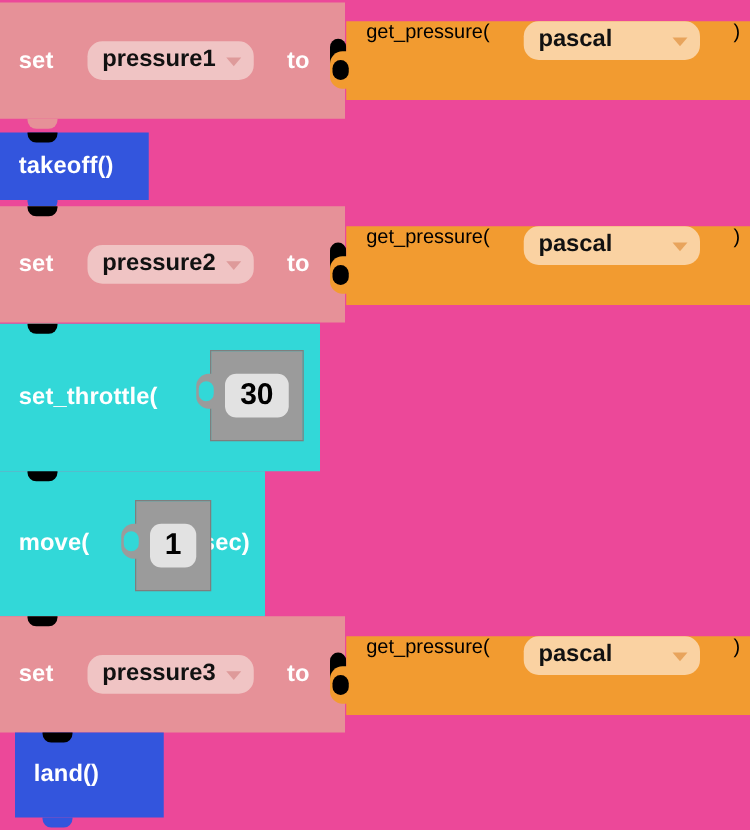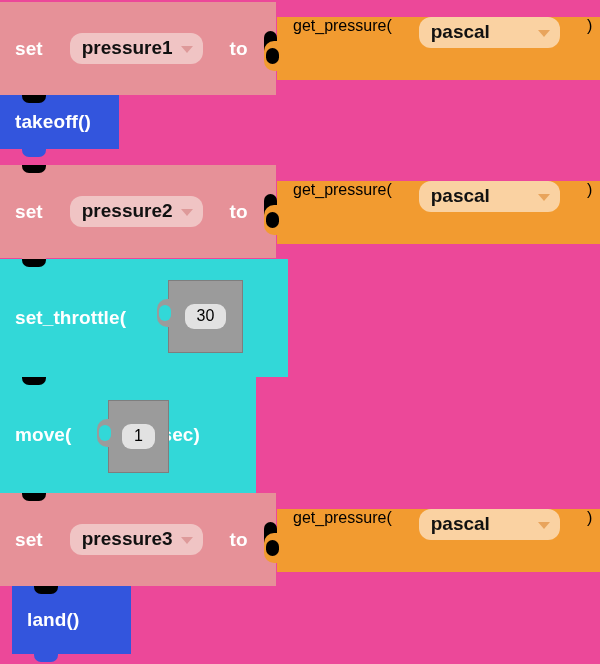--- a/index.html
+++ b/index.html
@@ -85,21 +85,21 @@
     display:inline-block;position:relative;top:1px;
   }
   .caret.pinkc  {border-top:7px solid #DE9A9A;}
   .caret.orangec{border-top:7px solid #E8A45C;}
 
   
   .numfield{
     background:#E2E2E2;
     border-radius:9px;
     padding:3px 12px 4px;
-    font-size:16px;font-weight:normal;color:#000;text-align:center;
+    font-size:24px;font-weight:bold;color:#000;text-align:center;
   }
   .numblk{
     position:absolute;box-sizing:border-box;
     display:flex;align-items:center;justify-content:center;
     background:#9B9B9B;
     outline:1px solid #7E7E7E;
   }
   .numblk .tab{
     position:absolute;left:-12px;top:18px;
     width:13px;height:28px;background:#9B9B9B;border-radius:10px 0 0 10px;
@@ -126,21 +126,21 @@
   <div class="val orange" style="left:277px;top:17px;width:323px;height:63px;padding-left:16px;">
     <span class="tab"></span>
     <span class="lbl">get_pressure(</span>
     <span class="field orangef">
       <span>pascal</span>
       <span class="caret orangec"></span>
     </span>
     <span class="lbl">)</span>
   </div>
 
-  <div class="blk stmt blue" style="left:0;top:95px;width:119px;height:54px;padding-left:15px;">
+  <div class="blk stmt blue" style="left:0;top:106px;width:119px;height:54px;padding-left:15px;">
     <span class="lbl">takeoff()</span>
   </div>
 
   <div class="blk stmt pink" style="left:0;top:165px;width:276px;height:93px;padding-left:15px;">
     <span class="lbl">set</span>
     <span class="field pinkf">
       <span>pressure2</span>
       <span class="caret pinkc"></span>
     </span>
     <span class="lbl">to</span>
@@ -149,30 +149,30 @@
   <div class="val orange" style="left:277px;top:181px;width:323px;height:63px;padding-left:16px;">
     <span class="tab"></span>
     <span class="lbl">get_pressure(</span>
     <span class="field orangef">
       <span>pascal</span>
       <span class="caret orangec"></span>
     </span>
     <span class="lbl">)</span>
   </div>
 
-  <div class="blk stmt cyan" style="left:0;top:259px;width:288px;height:118px;padding-left:15px;">
+  <div class="blk stmt cyan" style="left:0;top:259px;width:256px;height:118px;padding-left:15px;">
     <span class="lbl">set_throttle(</span>
     <span class="lbl" style="margin-left:88px;">%)</span>
   </div>
   <div class="numblk" style="left:169px;top:281px;width:73px;height:71px;">
     <span class="tab"></span>
     <span class="numfield">30</span>
   </div>
 
-  <div class="blk stmt cyan" style="left:0;top:377px;width:256px;height:116px;padding-left:15px;">
+  <div class="blk stmt cyan" style="left:0;top:377px;width:212px;height:116px;padding-left:15px;">
     <span class="lbl">move(</span>
     <span class="lbl" style="margin-left:90px;">sec)</span>
   </div>
   <div class="numblk" style="left:109px;top:401px;width:59px;height:71px;">
     <span class="tab"></span>
     <span class="numfield">1</span>
   </div>
 
   <div class="blk stmt pink" style="left:0;top:493px;width:276px;height:93px;padding-left:15px;">
     <span class="lbl">set</span>

